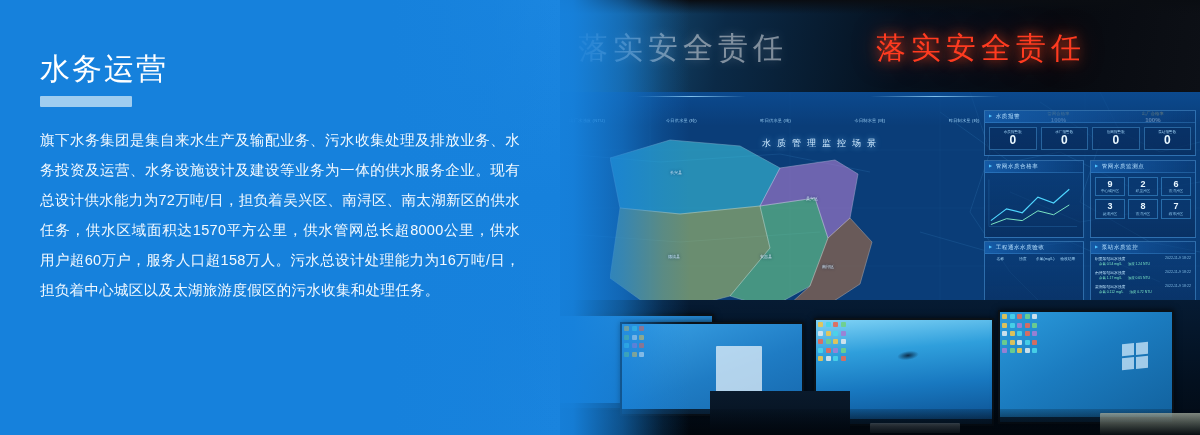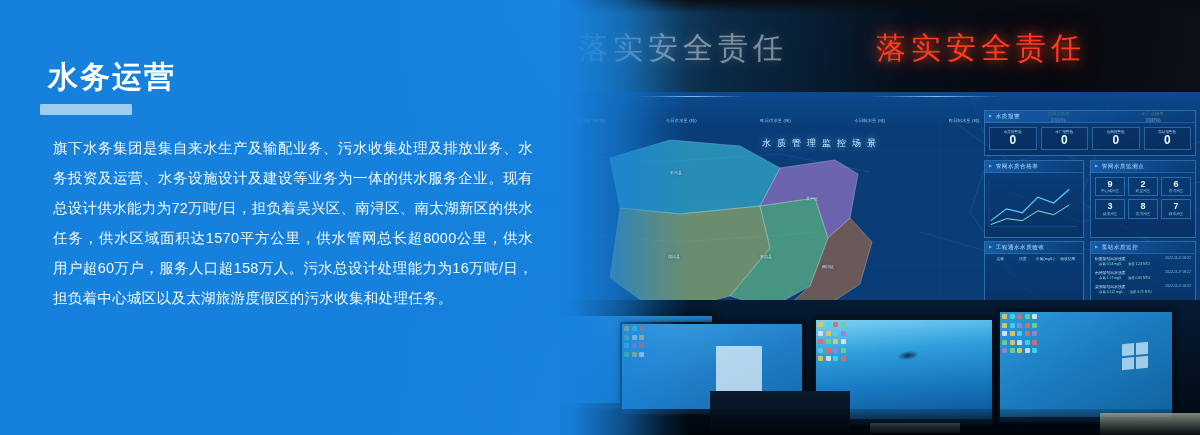--- a/index.html
+++ b/index.html
@@ -99,23 +99,23 @@
   
   .blend{position:absolute;left:0;top:0;width:150px;height:435px;
     background:linear-gradient(90deg,#1681dc 0%,rgba(22,129,220,.96) 22%,rgba(22,129,220,.6) 55%,rgba(22,129,220,.18) 82%,rgba(22,129,220,0) 100%);}
 
   
   .left{position:absolute;left:0;top:0;width:560px;height:435px;}
   .left-bg{position:absolute;inset:0;background:linear-gradient(180deg,#1b86e0 0%,#1681dc 45%,#1a84de 100%);}
   .left-bg:after{content:"";position:absolute;inset:0;
     background:linear-gradient(90deg,rgba(22,129,220,1) 70%,rgba(22,129,220,.6) 88%,rgba(22,129,220,0) 100%);}
   .left-inner{position:absolute;left:40px;top:52px;width:500px;}
-  .page-title{font-size:30px;font-weight:bold;color:#ffffff;letter-spacing:2px;line-height:1.1;margin:8px;}
+  .page-title{font-size:30px;font-weight:normal;color:#ffffff;letter-spacing:2px;line-height:1.1;margin:0;}
   .rule{width:92px;height:11px;background:#9fcdf0;margin:11px 0 18px 0;border-radius:1px;}
-  .body-copy{font-size:14.5px;line-height:30px;color:#f2f9ff;letter-spacing:.3px;margin:13px;
+  .body-copy{font-size:14.5px;line-height:30px;color:#f2f9ff;letter-spacing:.3px;margin:0;
     text-align:justify;width:480px;}
 </style>
 </head>
 <body>
 
 <div id="stage">
 
   <div class="photo">
 
     <div class="ceiling"></div>

